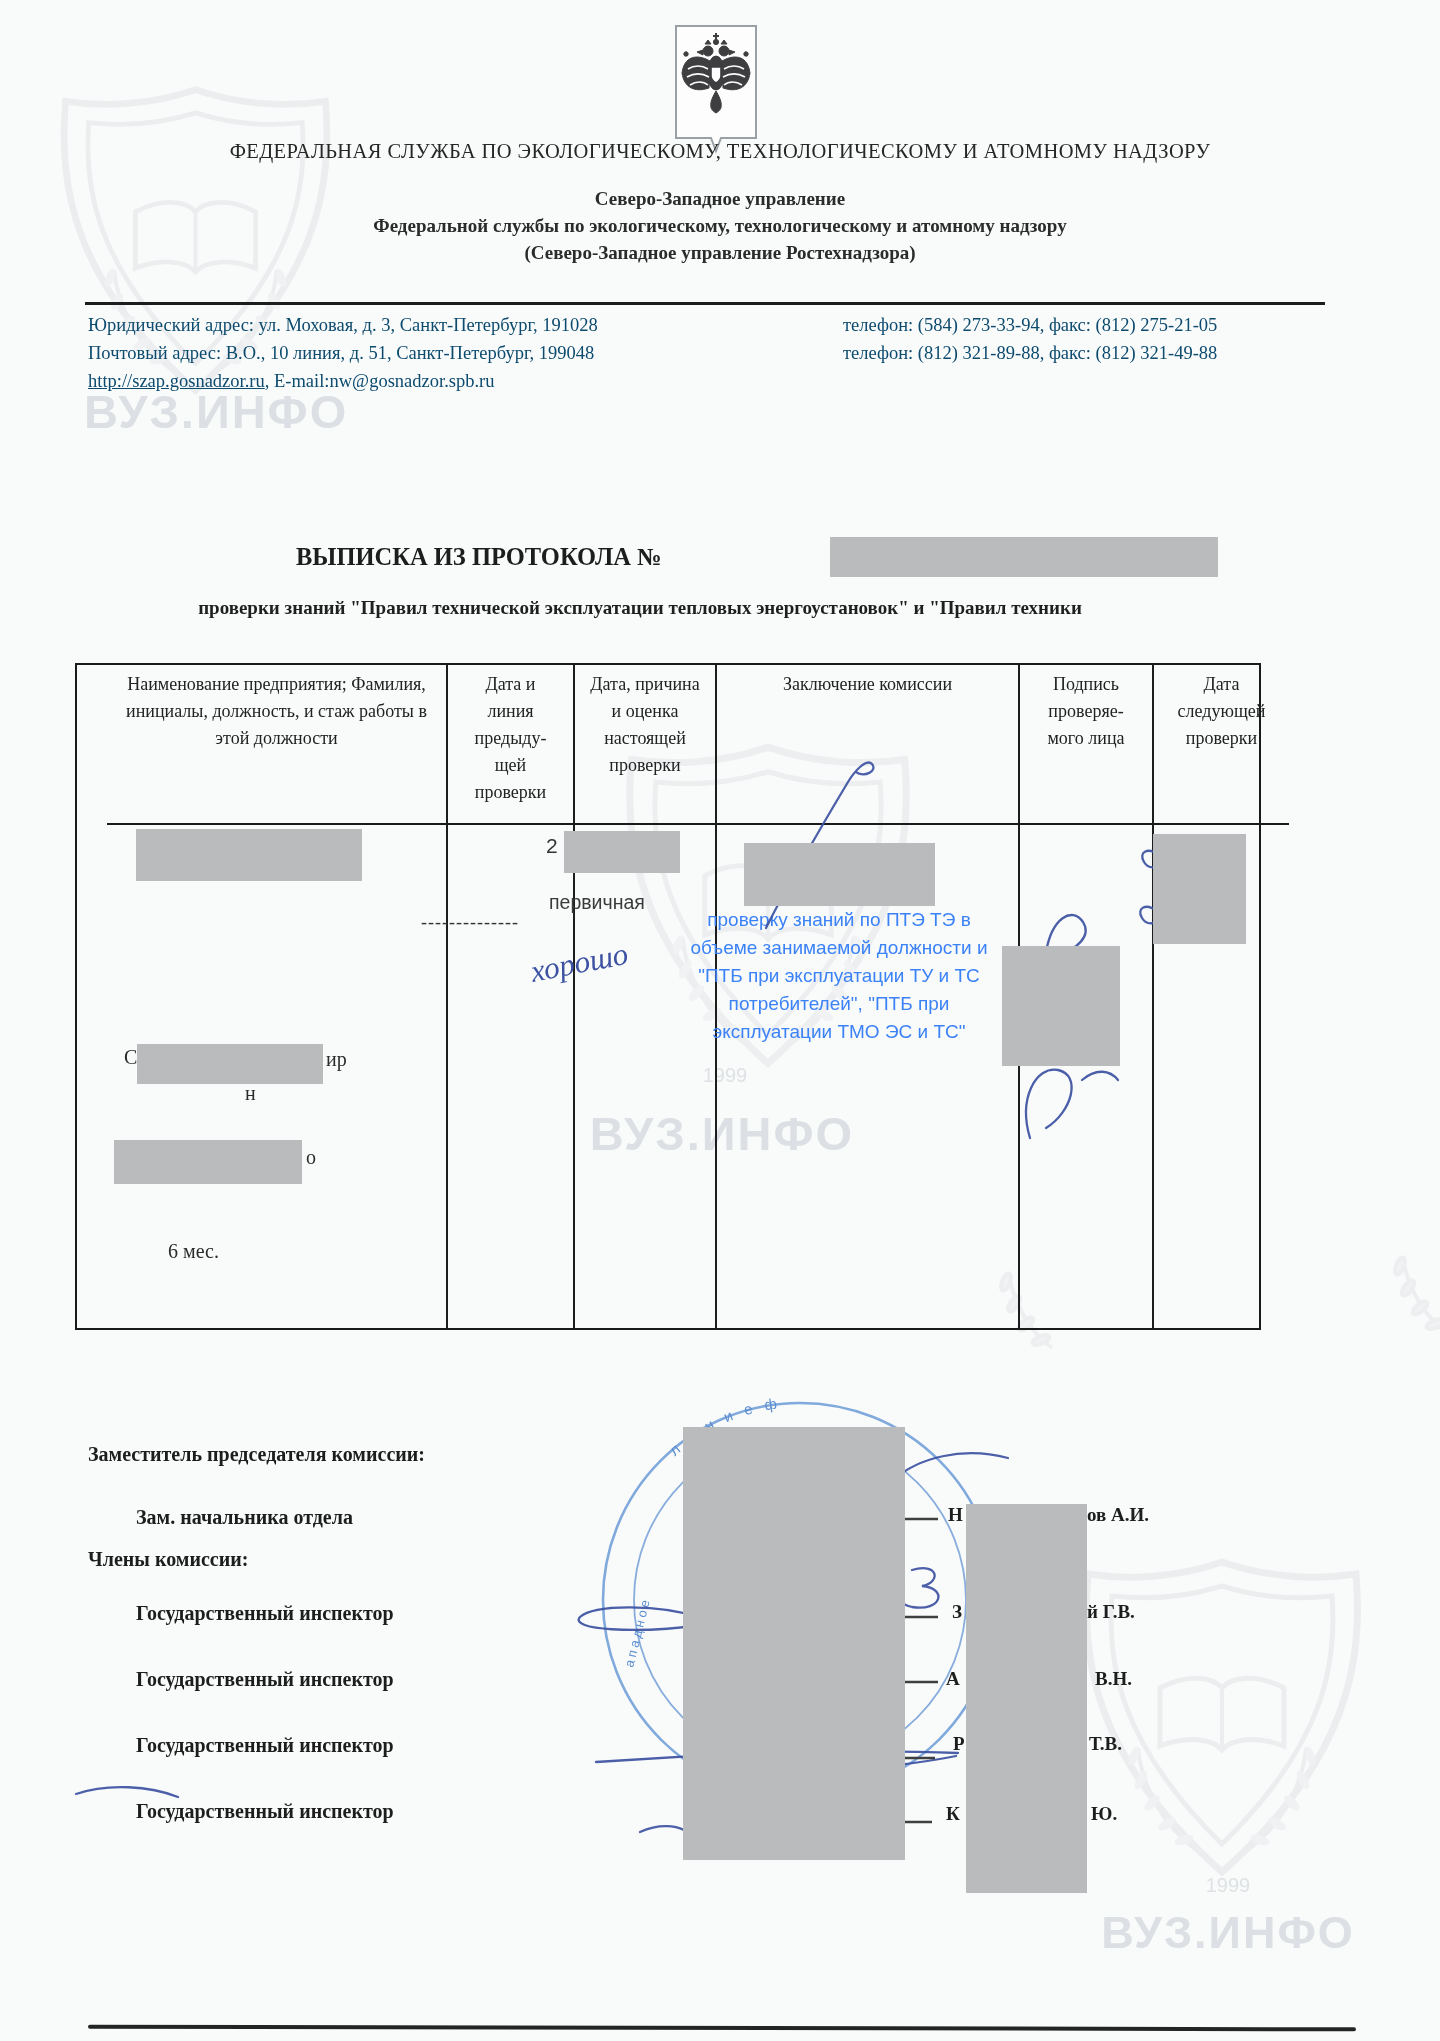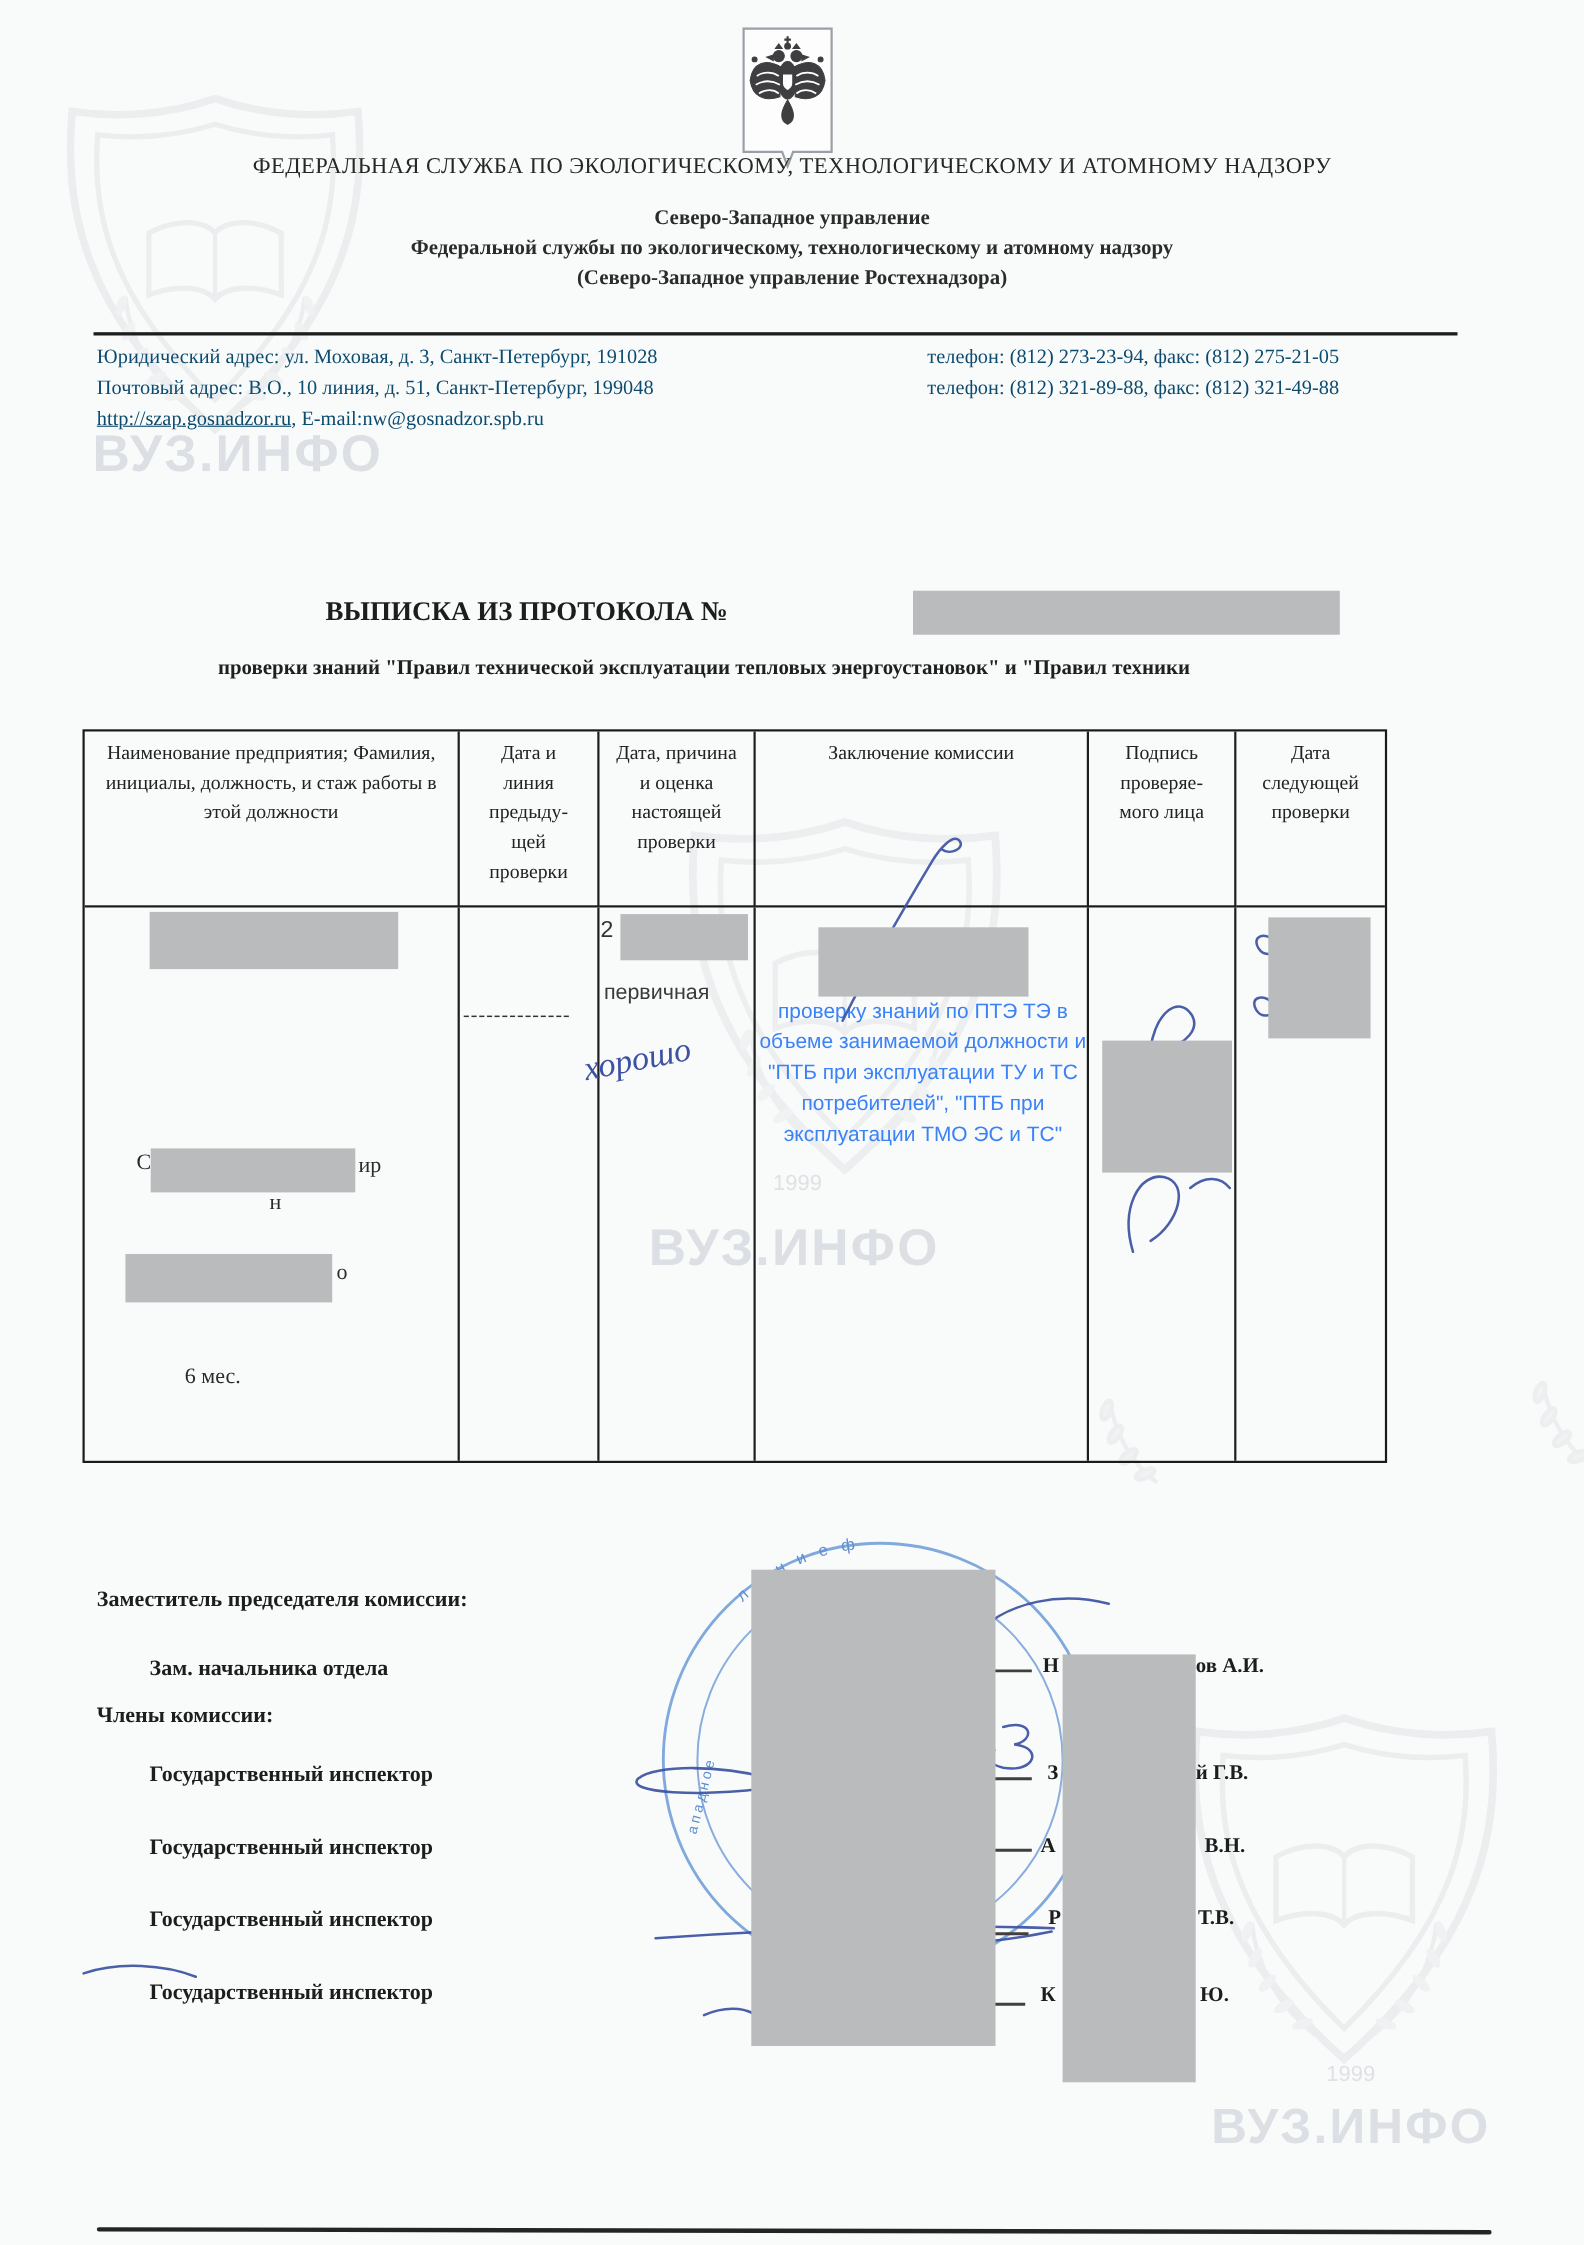--- a/index.html
+++ b/index.html
@@ -21,21 +21,21 @@
   .dep2{left:0;right:0;top:215px;font-size:19px;}
   .dep3{left:0;right:0;top:242px;font-size:19px;}
   .rule{left:85px;top:302px;width:1240px;height:3px;background:#1c1c1c;z-index:10;}
   .addr{font-size:18.5px;color:#0c4a6e;z-index:10;}
   
   .title{left:296px;top:543px;font-size:24.5px;z-index:10;color:#1d1d1d;}
   .subt{left:60px;width:1160px;font-size:19px;z-index:10;color:#1f1f1f;}
   
   .tbl{left:75px;top:663px;width:1186px;height:667px;border:2.5px solid #1a1a1a;
        display:grid;grid-template-columns:341px 127px 142px 303px 134px 135px;
-       grid-template-rows:160px 1fr;z-index:10;box-sizing:border-box;background:transparent;}
+       grid-template-rows:160px 1fr;z-index:10;box-sizing:border-box;background:transparent;padding-left:30px;}
   .tbl .hc{border-right:2px solid #1d1d1d;border-bottom:2.5px solid #1a1a1a;
        font-size:18px;line-height:1.5;text-align:center;padding:6px 14px 0 14px;box-sizing:border-box;color:#222;}
   .tbl .bc{border-right:2px solid #1d1d1d;}
   .tbl .last{border-right:none;}
   .cellitem{position:absolute;z-index:12;}
   
   .sig{font-size:20px;color:#1d1d1d;z-index:10;}
   .nm{font-size:19px;font-weight:bold;color:#1d1d1d;z-index:10;white-space:nowrap;}
   .scanline{left:88px;top:2026px;width:1268px;height:4px;background:#242424;border-radius:2px;z-index:40;transform:rotate(.12deg);}
 </style>
@@ -115,21 +115,21 @@
   <div class="abs ctr dep1 b z1">Северо-Западное управление</div>
   <div class="abs ctr dep2 b z1">Федеральной службы по экологическому, технологическому и атомному надзору</div>
   <div class="abs ctr dep3 b z1">(Северо-Западное управление Ростехнадзора)</div>
   <div class="abs rule"></div>
 
   <div class="abs addr" style="left:88px;top:315px;">Юридический адрес: ул. Моховая, д. 3, Санкт-Петербург, 191028</div>
   <div class="abs addr" style="left:88px;top:343px;">Почтовый адрес: В.О., 10 линия, д. 51, Санкт-Петербург, 199048</div>
   <div class="abs addr" style="left:88px;top:371px;">
     <span style="text-decoration:underline;">http://szap.gosnadzor.ru</span><span>, E-mail:nw@gosnadzor.spb.ru</span>
   </div>
-  <div class="abs addr" style="left:843px;top:315px;">телефон: (812) 273-23-94, факс: (812) 275-21-05</div>
+  <div class="abs addr" style="left:843px;top:315px;">телефон: (584) 273-33-94, факс: (812) 275-21-05</div>
   <div class="abs addr" style="left:843px;top:343px;">телефон: (812) 321-89-88, факс: (812) 321-49-88</div>
 
   <div class="abs title b">ВЫПИСКА ИЗ ПРОТОКОЛА №</div>
   <div class="redact" style="left:830px;top:537px;width:388px;height:40px;"></div>
   <div class="abs ctr subt b" style="top:597px;">проверки знаний "Правил технической эксплуатации тепловых энергоустановок" и "Правил техники</div>
 
   <div class="abs tbl">
     <div class="hc">Наименование предприятия; Фамилия, инициалы, должность, и стаж работы в этой должности</div>
     <div class="hc">Дата и линия предыду-щей проверки</div>
     <div class="hc">Дата, причина и оценка настоящей проверки</div>

